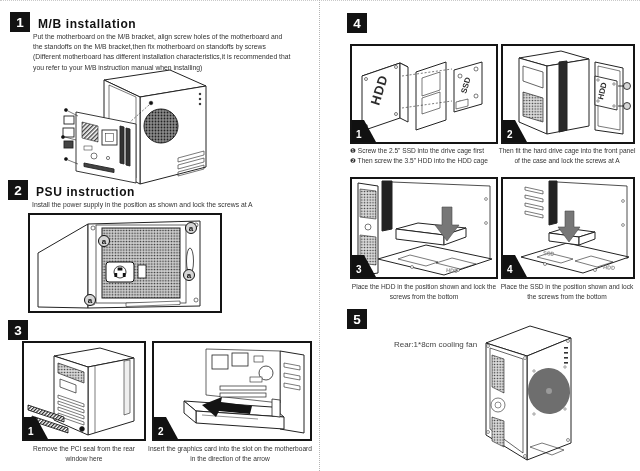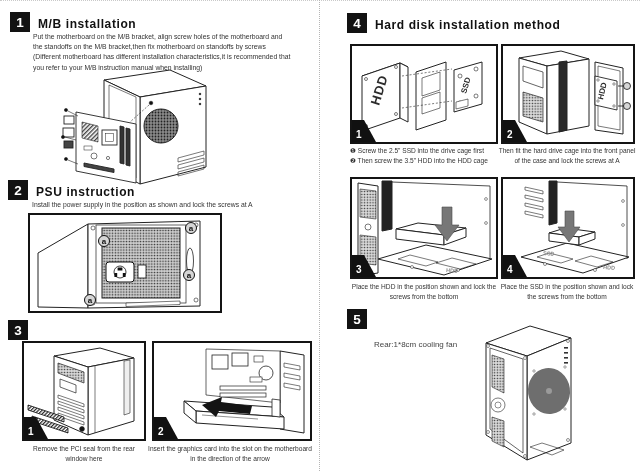--- a/index.html
+++ b/index.html
@@ -200,21 +200,20 @@
         <text x="4" y="92" fill="#fff" font-size="10" font-weight="bold">2</text>
       </g>
     </svg>
   </div>
 
   <div class="cap" style="left:22px;top:444px;width:124px;">Remove the PCI seal from the rear window here</div>
   <div class="cap" style="left:148px;top:444px;width:164px;">Insert the graphics card into the slot on the motherboard in the direction of the arrow</div>
 
   <div class="sec" style="left:347px;top:13px;">
     <div class="badge">4</div>
-    <div class="sec-title">Hard disk installation method</div>
   </div>
 
   <div class="panel" style="left:350px;top:44px;width:144px;height:96px;">
     <svg width="144" height="96" viewBox="0 0 144 96">
       <g stroke="#222" stroke-width="1" fill="#fff">
         <polygon points="10,30 48,17 56,21 18,34"></polygon>
         <polygon points="10,30 48,17 48,72 10,85"></polygon>
         <polygon points="48,17 56,21 56,76 48,72"></polygon>
         <circle cx="14" cy="33" r="1.5" stroke-width="0.6"></circle>
           <circle cx="44" cy="21" r="1.5" stroke-width="0.6"></circle>
@@ -356,21 +355,21 @@
       </g>
     </svg>
   </div>
 
   <div class="cap" style="left:350px;top:282px;width:148px;">Place the HDD in the position shown and lock the screws from the bottom</div>
   <div class="cap" style="left:499px;top:282px;width:136px;">Place the SSD in the position shown and lock the screws from the bottom</div>
 
   <div class="sec" style="left:347px;top:309px;">
     <div class="badge">5</div>
   </div>
-  <div class="note" style="left:374px;top:340px;">Rear:1*8cm cooling fan</div>
+  <div class="note" style="left:394px;top:340px;">Rear:1*8cm cooling fan</div>
 
   <svg style="position:absolute;left:468px;top:321px;" width="120" height="146" viewBox="0 0 120 146">
     <defs>
       <pattern id="pm6" width="2.8" height="2.8" patternUnits="userSpaceOnUse">
           <rect width="2.8" height="2.8" fill="#d8d8d8"></rect>
           <circle cx="1.4" cy="1.4" r="0.75" fill="#333"></circle>
         </pattern>
     </defs>
     <g stroke="#222" stroke-width="1" fill="#fff">
       <polygon points="18,22 62,5 103,17 59,35"></polygon>

